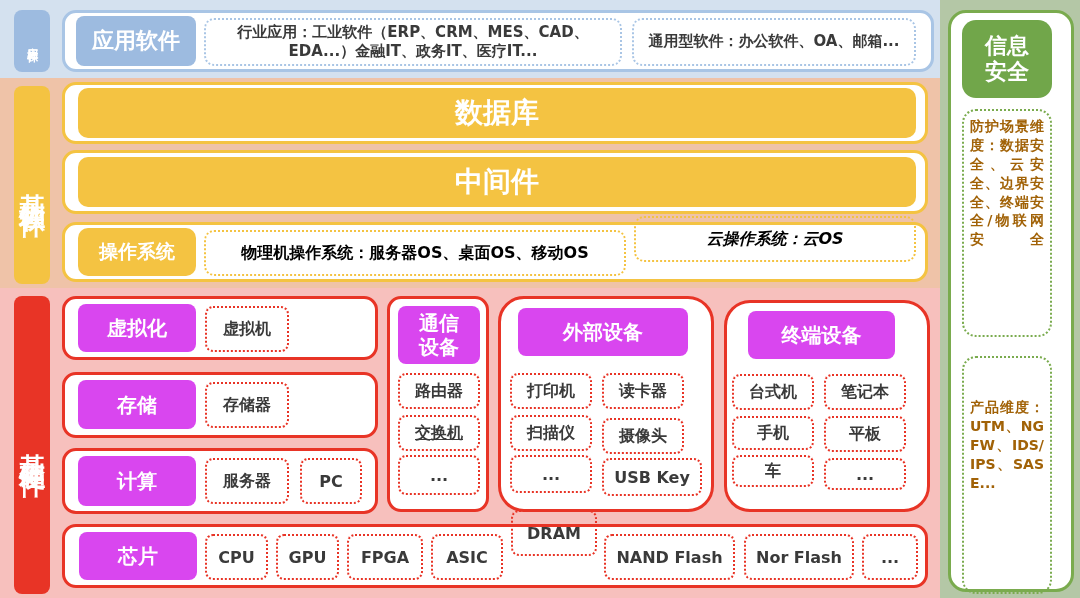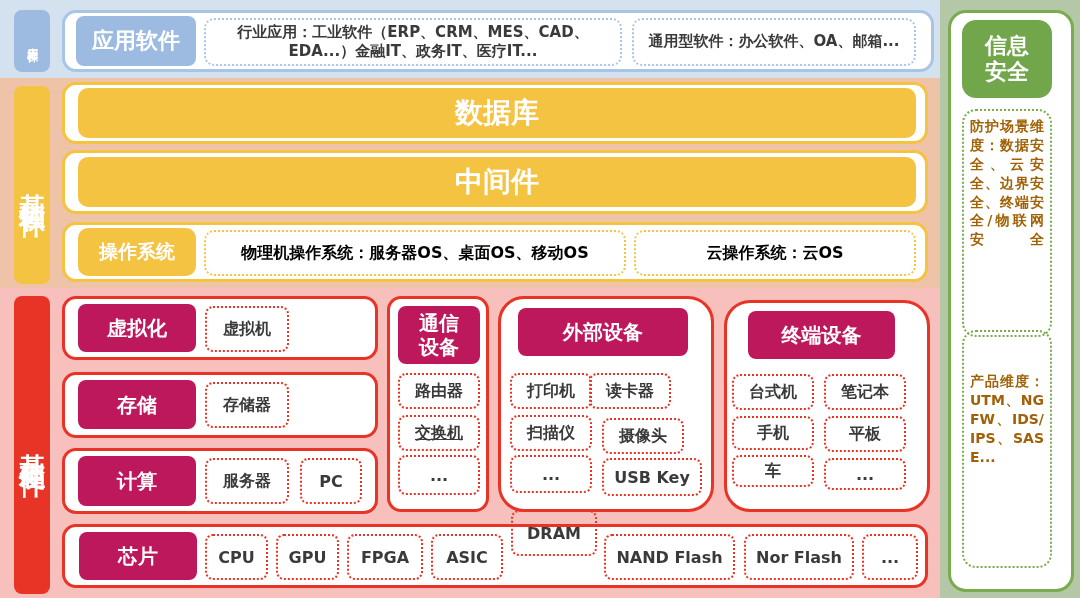--- a/index.html
+++ b/index.html
@@ -26,21 +26,21 @@
   .app-item { border: 2px dotted #a9c5e5; border-radius: 10px; font-size: 15px; font-weight: bold; color: #3a3a3a; line-height: 1.3; padding: 0 6px; }
 
   
   .soft-row { left: 62px; width: 866px; background: #fff; border: 3px solid #f4c342; border-radius: 14px; }
   .soft-bar { background: #f4c342; color: #fff; font-size: 28px; font-weight: bold; border-radius: 10px; }
   .os-head { background: #f4c342; color: #fff; font-size: 19px; font-weight: bold; border-radius: 10px; }
   .os-item { border: 2px dotted #f4c342; border-radius: 10px; font-size: 16px; font-weight: bold; color: #000000; }
 
   
   .hw-box { background: #fff; border: 3px solid #e83426; border-radius: 14px; }
-  .hw-head { background: #be185d; color: #fff; font-size: 20px; font-weight: bold; border-radius: 8px; line-height: 1.2; }
+  .hw-head { background: #d946ef; color: #fff; font-size: 20px; font-weight: bold; border-radius: 8px; line-height: 1.2; }
   .hw-item { border: 2px dotted #e83426; border-radius: 8px; font-size: 16px; font-weight: bold; color: #3a3a3a; }
 
   
   .sec-box { left: 948px; top: 10px; width: 126px; height: 582px; background: #fff; border: 3px solid #7aab4e; border-radius: 18px; }
   .sec-head { left: 962px; top: 20px; width: 90px; height: 78px; background: #71a64a; color: #fff; font-size: 22px; font-weight: bold; border-radius: 14px; line-height: 1.2; }
   .sec-item { border: 2px dotted #7aab4e; border-radius: 14px; font-size: 14px; font-weight: bold; color: #a16207; line-height: 1.35; padding: 4px 6px; text-align: justify; text-align-last: justify; word-break: break-all; }
 </style>
 </head>
 <body>
 
@@ -60,21 +60,21 @@
 
 <div class="abs soft-row" style="top:82px; height:62px;"></div>
 <div class="abs center soft-bar" style="left:78px; top:88px; width:838px; height:50px;">数据库</div>
 
 <div class="abs soft-row" style="top:150px; height:64px;"></div>
 <div class="abs center soft-bar" style="left:78px; top:157px; width:838px; height:50px;">中间件</div>
 
 <div class="abs soft-row" style="top:222px; height:60px;"></div>
 <div class="abs center os-head" style="left:78px; top:228px; width:118px; height:48px;">操作系统</div>
 <div class="abs center os-item" style="left:204px; top:230px; width:422px; height:46px;">物理机操作系统：服务器OS、桌面OS、移动OS</div>
-<div class="abs center os-item" style="left:634px; top:230px; width:282px; height:46px;">云操作系统：云OS</div>
+<div class="abs center os-item" style="left:634px; top:216px; width:282px; height:46px;font-style:italic;">云操作系统：云OS</div>
 
 <div class="abs hw-box" style="left:62px; top:296px; width:316px; height:64px;"></div>
 <div class="abs center hw-head" style="left:78px; top:304px; width:118px; height:48px;">虚拟化</div>
 <div class="abs center hw-item" style="left:205px; top:306px; width:84px; height:46px;">虚拟机</div>
 
 <div class="abs hw-box" style="left:62px; top:372px; width:316px; height:66px;"></div>
 <div class="abs center hw-head" style="left:78px; top:380px; width:118px; height:49px;">存储</div>
 <div class="abs center hw-item" style="left:205px; top:382px; width:84px; height:46px;">存储器</div>
 
 <div class="abs hw-box" style="left:62px; top:448px; width:316px; height:66px;"></div>
@@ -84,21 +84,21 @@
 
 <div class="abs hw-box" style="left:387px; top:296px; width:102px; height:216px;"></div>
 <div class="abs center hw-head" style="left:398px; top:306px; width:82px; height:58px; padding:0 14px;">通信设备</div>
 <div class="abs center hw-item" style="left:398px; top:373px; width:82px; height:36px;">路由器</div>
 <div class="abs center hw-item" style="left:398px; top:415px; width:82px; height:36px;text-decoration:underline;">交换机</div>
 <div class="abs center hw-item" style="left:398px; top:455px; width:82px; height:40px;">...</div>
 
 <div class="abs hw-box" style="left:498px; top:296px; width:216px; height:216px; border-radius:26px;"></div>
 <div class="abs center hw-head" style="left:518px; top:308px; width:170px; height:48px;">外部设备</div>
 <div class="abs center hw-item" style="left:510px; top:373px; width:82px; height:36px;">打印机</div>
-<div class="abs center hw-item" style="left:589px; top:373px; width:82px; height:36px;text-align:right;">读卡器</div>
+<div class="abs center hw-item" style="left:602px; top:373px; width:82px; height:36px;text-align:right;">读卡器</div>
 <div class="abs center hw-item" style="left:510px; top:415px; width:82px; height:36px;">扫描仪</div>
 <div class="abs center hw-item" style="left:602px; top:418px; width:82px; height:36px;">摄像头</div>
 <div class="abs center hw-item" style="left:510px; top:455px; width:82px; height:38px;">...</div>
 <div class="abs center hw-item" style="left:602px; top:458px; width:100px; height:38px;">USB Key</div>
 
 <div class="abs hw-box" style="left:724px; top:300px; width:206px; height:212px; border-radius:26px;"></div>
 <div class="abs center hw-head" style="left:748px; top:311px; width:147px; height:48px;">终端设备</div>
 <div class="abs center hw-item" style="left:732px; top:374px; width:82px; height:36px;">台式机</div>
 <div class="abs center hw-item" style="left:824px; top:374px; width:82px; height:36px;">笔记本</div>
 <div class="abs center hw-item" style="left:732px; top:416px; width:82px; height:34px;">手机</div>
@@ -113,13 +113,13 @@
 <div class="abs center hw-item" style="left:347px; top:534px; width:76px; height:46px;">FPGA</div>
 <div class="abs center hw-item" style="left:431px; top:534px; width:72px; height:46px;">ASIC</div>
 <div class="abs center hw-item" style="left:511px; top:510px; width:86px; height:46px;">DRAM</div>
 <div class="abs center hw-item" style="left:604px; top:534px; width:131px; height:46px;">NAND Flash</div>
 <div class="abs center hw-item" style="left:744px; top:534px; width:110px; height:46px;">Nor Flash</div>
 <div class="abs center hw-item" style="left:862px; top:534px; width:56px; height:46px;">...</div>
 
 <div class="abs sec-box"></div>
 <div class="abs center sec-head" style="padding:0 20px;">信息安全</div>
 <div class="abs sec-item" style="left:962px; top:109px; width:90px; height:228px; padding-top:6px;">防护场景维度：数据安全、云安全、边界安全、终端安全/物联网安全</div>
-<div class="abs sec-item" style="left:962px; top:330px; width:90px; height:238px; padding-top:40px;">产品维度：UTM、NGFW、IDS/IPS、SASE...</div>
+<div class="abs sec-item" style="left:962px; top:356px; width:90px; height:238px; padding-top:40px;">产品维度：UTM、NGFW、IDS/IPS、SASE...</div>
 
 </body></html>

